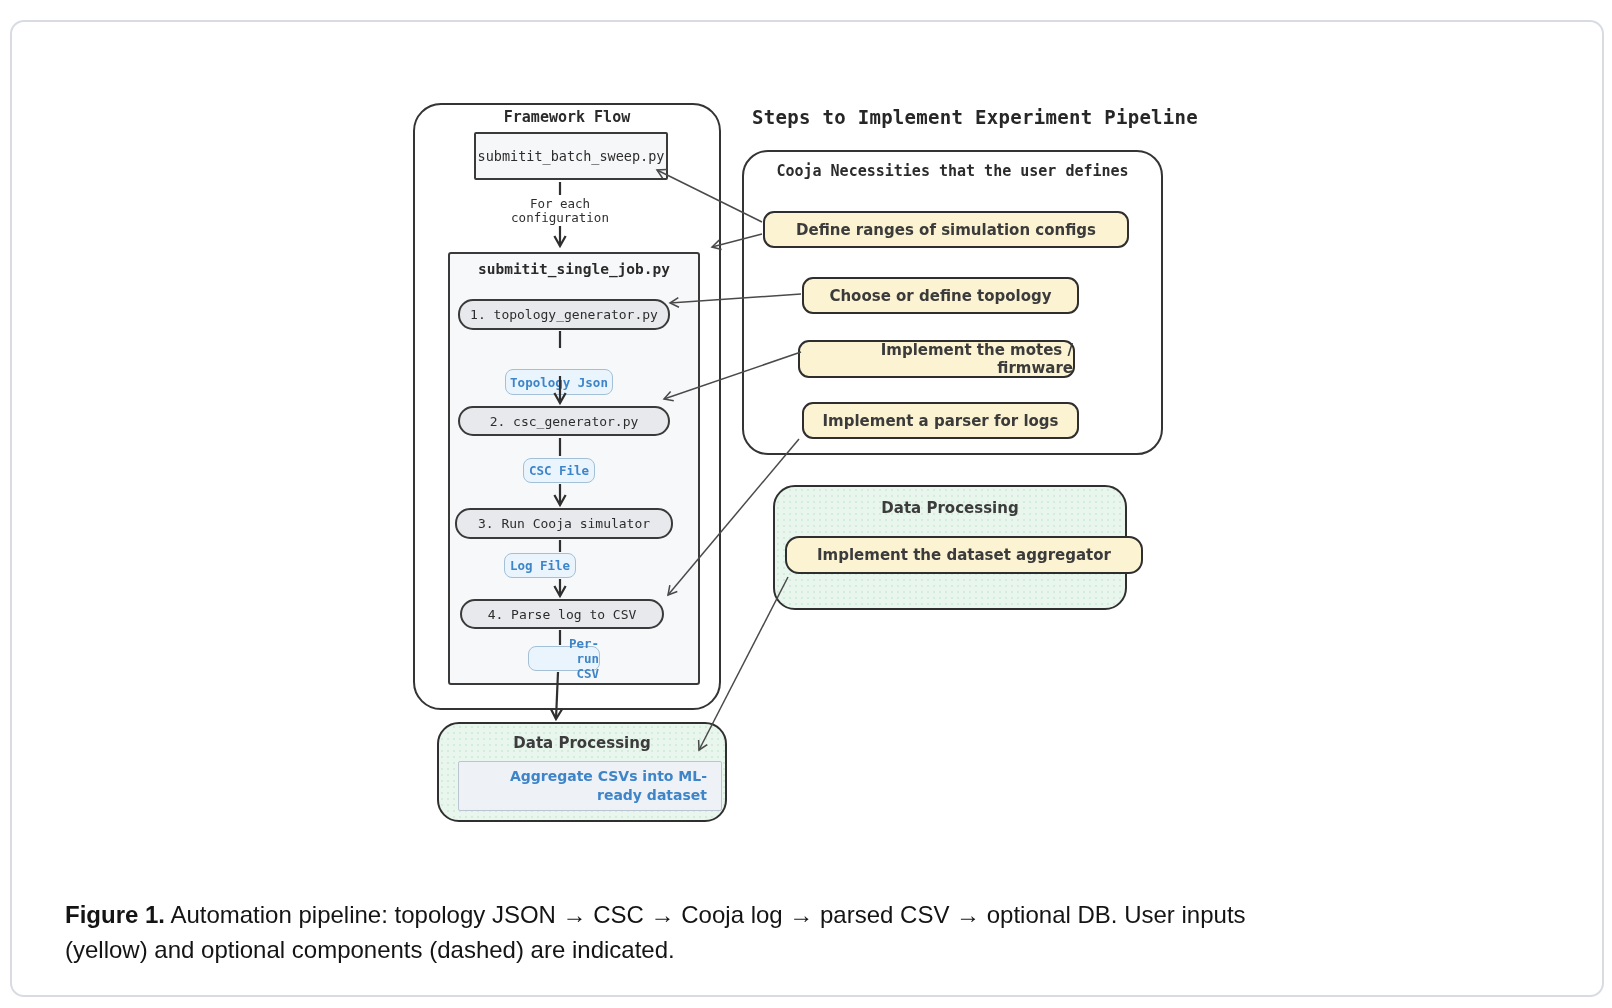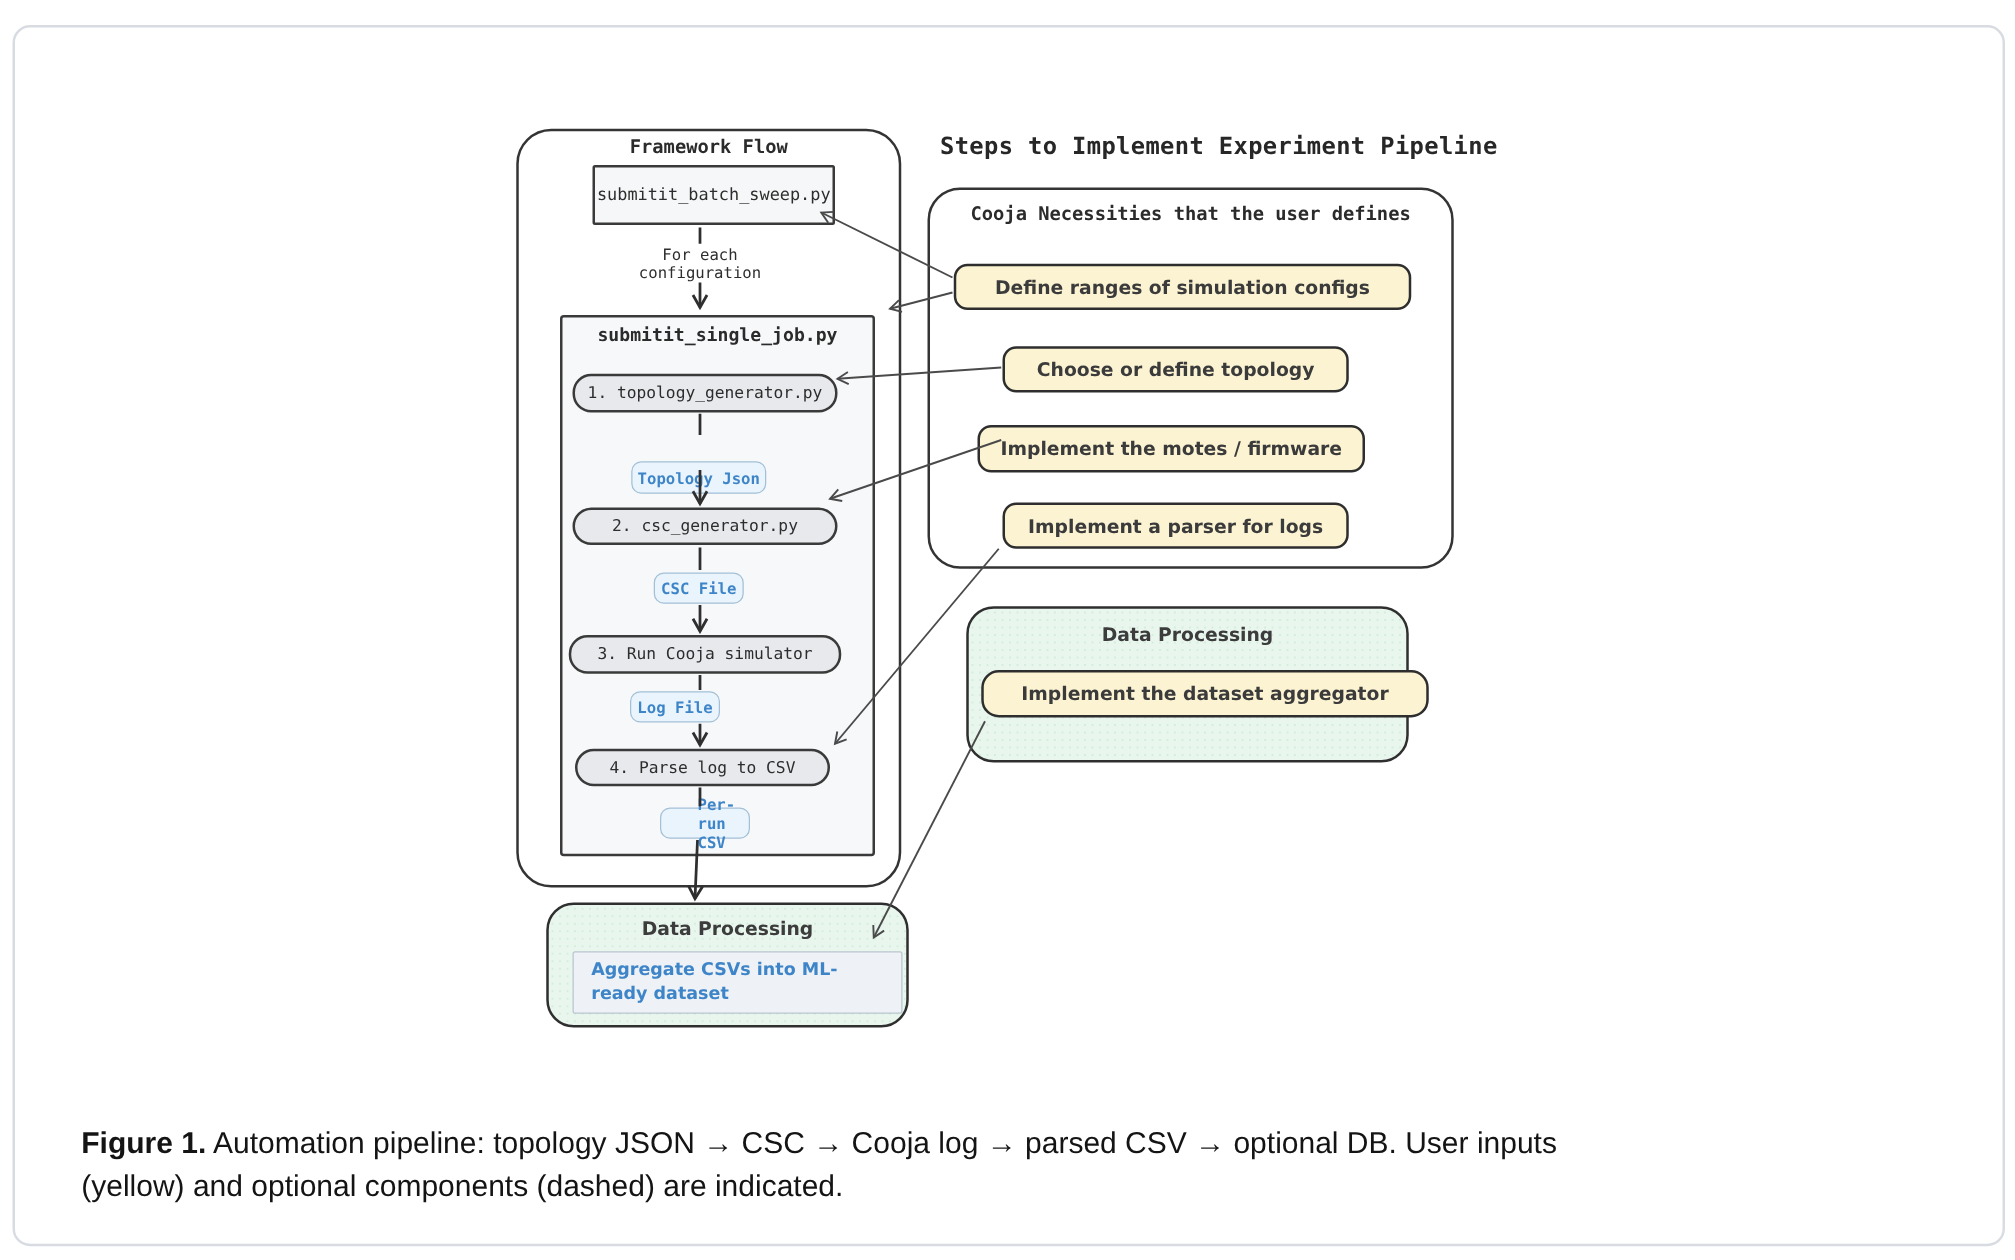--- a/index.html
+++ b/index.html
@@ -1,21 +1,21 @@
 <!DOCTYPE html>
 <html><head>
 <meta charset="utf-8">
 <style>
   html,body{margin:0;padding:0;background:#ffffff;}
   #screen{position:relative;width:1612px;height:1008px;background:#ffffff;overflow:hidden;
           font-family:"DejaVu Sans",sans-serif;}
   .card{position:absolute;left:10px;top:20px;width:1590px;height:973px;
         border:2px solid #d8dce2;border-radius:14px;background:#ffffff;}
   .abs{position:absolute;box-sizing:border-box;}
-  .center{display:flex;align-items:center;justify-content:center;text-align:left;}
+  .center{display:flex;align-items:center;justify-content:center;text-align:right;}
 
   .container-round{border:2px solid #343434;border-radius:28px;background:#ffffff;}
   .container-title{font-family:"DejaVu Sans Mono",monospace;font-weight:600;color:#2b2b2b;}
 
   .rect-box{border:2px solid #3a3a3a;border-radius:3px;background:#f6f7f9;
             font-family:"DejaVu Sans Mono",monospace;color:#2d2d2d;}
   .step-box{border:2px solid #3a3a3a;border-radius:15px;background:#e7e9ec;
             font-family:"DejaVu Sans Mono",monospace;font-size:13px;color:#2d2d2d;}
   .artifact{border:1.5px solid #a3c0d6;border-radius:8px;background:#eaf4fc;
             font-family:"DejaVu Sans Mono",monospace;font-weight:700;font-size:12.5px;color:#3d85c8;}
@@ -68,21 +68,21 @@
   <div class="abs center green-title" style="left:457px;top:732px;width:250px;height:22px;">Data Processing</div>
   <div class="abs center aggregate-box" style="left:458px;top:761px;width:264px;height:50px;padding:0 14px;">Aggregate CSVs into ML-ready dataset</div>
 
   <div class="abs container-title" style="left:752px;top:106px;width:480px;height:26px;font-size:19px;letter-spacing:0.3px;color:#272727;">Steps to Implement Experiment Pipeline</div>
 
   <div class="abs container-round" style="left:742px;top:150px;width:421px;height:305px;border-radius:26px;"></div>
   <div class="abs center container-title" style="left:762px;top:160px;width:381px;height:22px;font-size:15px;">Cooja Necessities that the user defines</div>
 
   <div class="abs center yellow-box" style="left:763px;top:211px;width:366px;height:37px;">Define ranges of simulation configs</div>
   <div class="abs center yellow-box" style="left:802px;top:277px;width:277px;height:37px;">Choose or define topology</div>
-  <div class="abs center yellow-box" style="left:782px;top:340px;width:310px;height:38px;">Implement the motes / firmware</div>
+  <div class="abs center yellow-box" style="left:798px;top:340px;width:277px;height:38px;">Implement the motes / firmware</div>
   <div class="abs center yellow-box" style="left:802px;top:402px;width:277px;height:37px;">Implement a parser for logs</div>
 
   <div class="abs green-box" style="left:773px;top:485px;width:354px;height:125px;"></div>
   <div class="abs center green-title" style="left:800px;top:497px;width:300px;height:22px;">Data Processing</div>
   <div class="abs center yellow-box" style="left:785px;top:536px;width:358px;height:38px;border-radius:14px;">Implement the dataset aggregator</div>
 
   <svg id="wires" width="1612" height="1008">
     <defs>
       <marker id="headDark" viewBox="0 0 12 12" refX="10" refY="6" markerWidth="15" markerHeight="15" orient="auto" markerUnits="userSpaceOnUse">
         <path d="M2,1.5 L10,6 L2,10.5" fill="none" stroke="#2f2f2f" stroke-width="1.8"></path>

